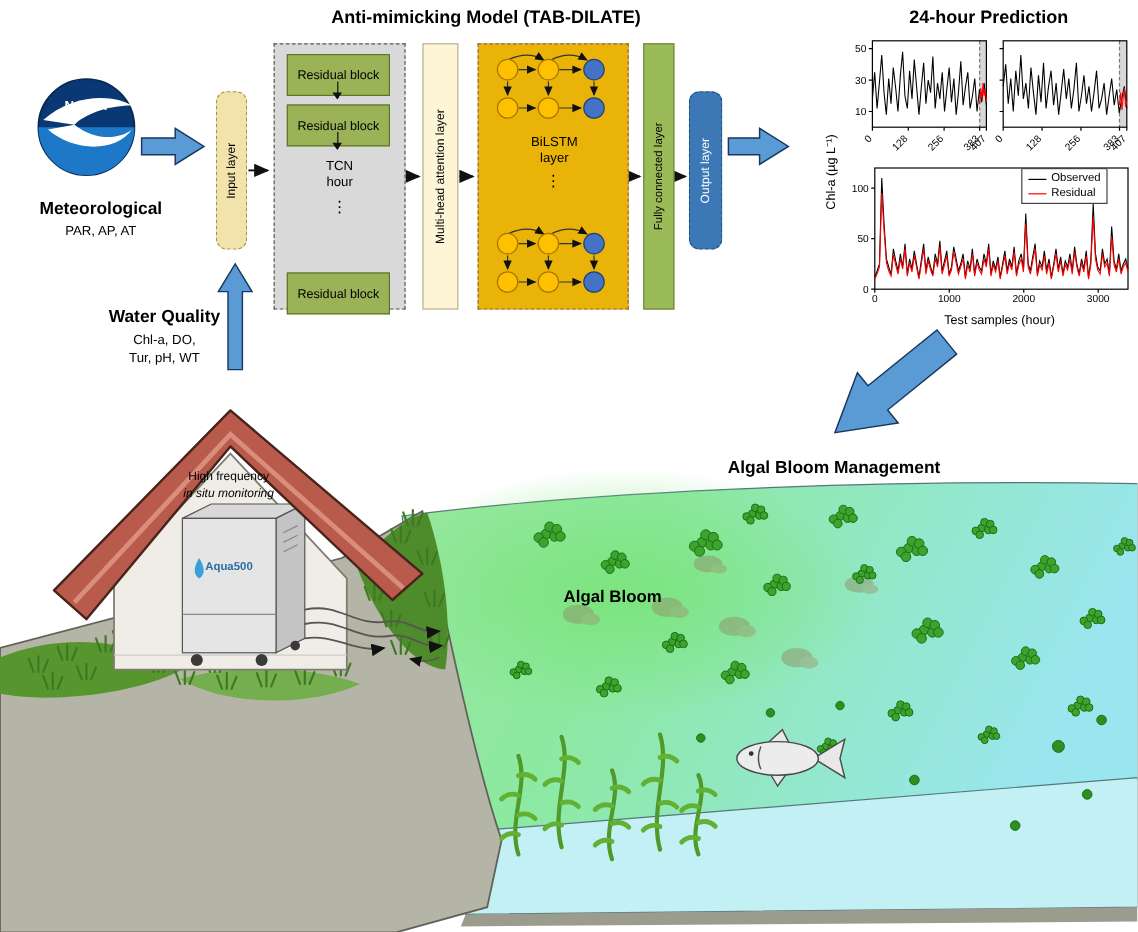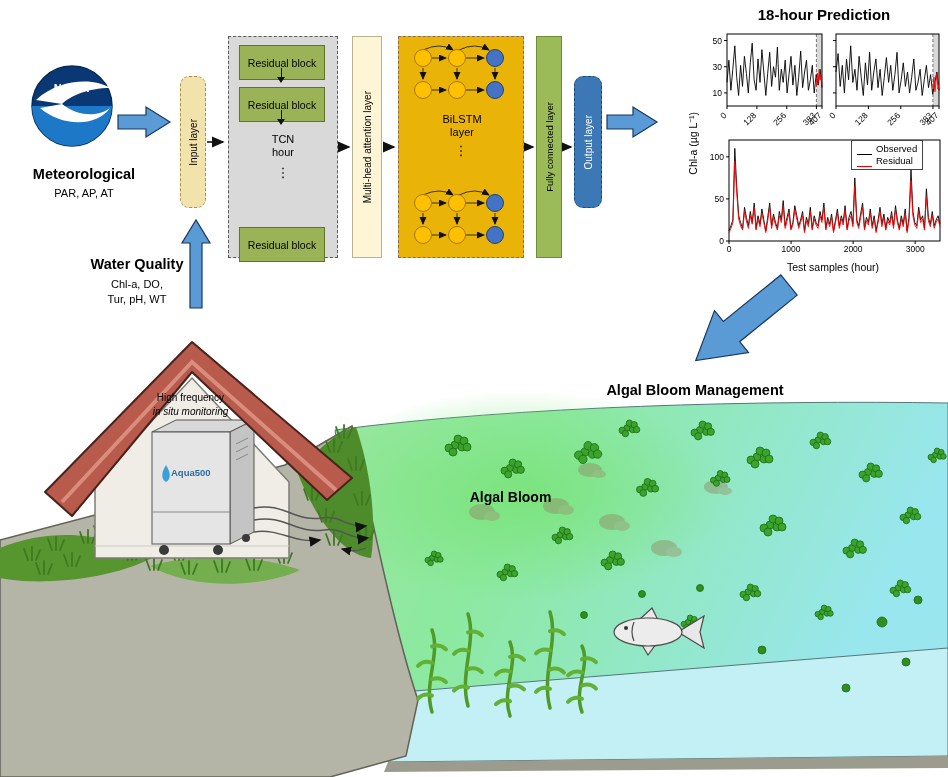--- a/index.html
+++ b/index.html
@@ -9,21 +9,21 @@
   .bold{font-weight:bold;}
   .it{font-style:italic;}
   .vbar{position:absolute;display:flex;align-items:center;justify-content:center;box-sizing:border-box;}
   .vtext{writing-mode:vertical-rl;transform:rotate(180deg);font-size:10px;white-space:nowrap;}
   .rb{position:absolute;left:10px;width:86px;height:35px;background:#9bb357;border:1.2px solid #5d7529;font-size:10.5px;display:flex;align-items:center;justify-content:center;box-sizing:border-box;}
   .varrow{position:absolute;left:52px;width:0;border-left:1.6px solid #111;}
   .varrow:after{content:"";position:absolute;left:-4.8px;bottom:-5px;width:0;height:0;border:4px solid transparent;border-top:6px solid #111;}
   .chartsvg{background:transparent;}
   .chartsvg text{fill:#000;}
   .legend{border:1px solid #444;background:#fff;padding:2px 5px;line-height:12px;}
-  .lrow{display:flex;align-items:flex-end;height:12px;}
+  .lrow{display:flex;align-items:center;height:12px;}
   .lline{display:inline-block;width:15px;height:0;border-top:1.8px solid #000;margin-right:4px;}
   .sw-obs{border-color:#000;}
   .sw-pred{border-color:#f00;}
   .llab{font-size:9.5px;}
 </style>
 </head>
 <body>
 
 <div class="canvas">
 
@@ -394,21 +394,22 @@
 
     <g>
       <circle cx="72" cy="106" r="40" fill="#0a3875" stroke="#062a55" stroke-width="1.5"></circle>
       <path d="M32,106 A40,40 0 0 0 112,106 Z" fill="#1e78c8"></path>
       <path d="M36,100 C60,78 95,78 110,88 C88,88 70,96 62,104 Z" fill="#fff"></path>
       <path d="M62,104 C80,118 100,116 110,108 C96,128 60,126 40,108 Z" fill="#fff"></path>
       <text x="72" y="92" text-anchor="middle" font-size="11" font-weight="bold" fill="#fff" letter-spacing="1">NOAA</text>
     </g>
   </svg>
 
-  <div class="abs bold ctr" style="left:700px;top:6px;width:248px;font-size:15px">18-hour Prediction</div>
+  <div class="abs bold ctr" style="left:215px;top:6px;width:380px;font-size:15px">Anti-mimicking Model (TAB-DILATE)</div>
+  <div class="abs bold ctr" style="left:700px;top:6px;width:248px;font-size:15px">24-hour Prediction</div>
 
   <div class="abs bold ctr" style="left:5px;top:166px;width:158px;font-size:14.5px">Meteorological</div>
   <div class="abs ctr" style="left:5px;top:187px;width:158px;font-size:11px">PAR, AP, AT</div>
 
   <div class="abs bold ctr" style="left:70px;top:256px;width:134px;font-size:14.5px">Water Quality</div>
   <div class="abs ctr" style="left:70px;top:278px;width:134px;font-size:11px">Chl-a, DO,</div>
   <div class="abs ctr" style="left:70px;top:293px;width:134px;font-size:11px">Tur, pH, WT</div>
 
   <div class="vbar" style="left:180px;top:76px;width:26px;height:132px;background:#f2e3ac;border:1.6px dashed #a8924c;border-radius:9px">
     <span class="vtext">Input layer</span>

